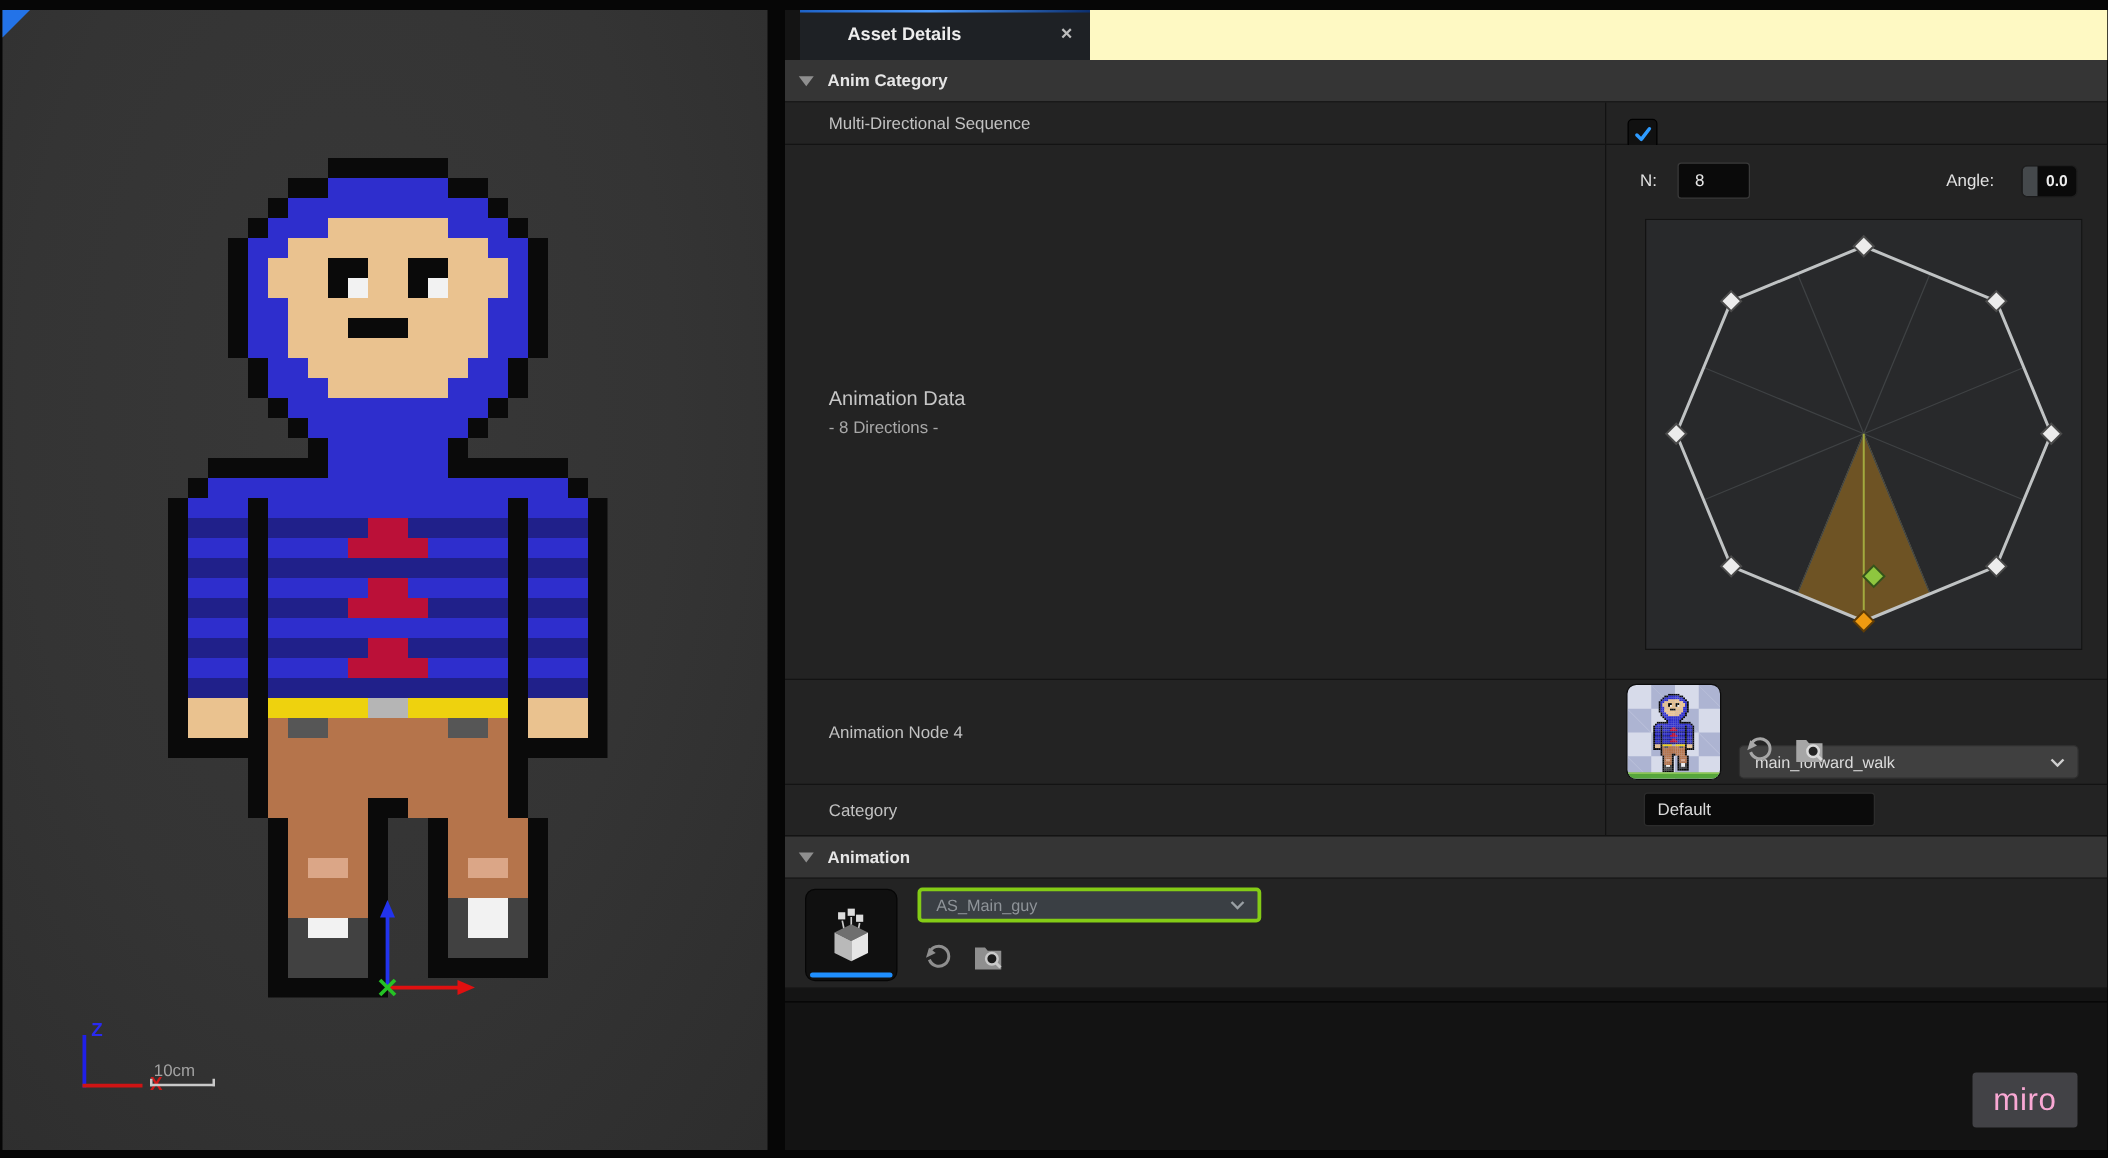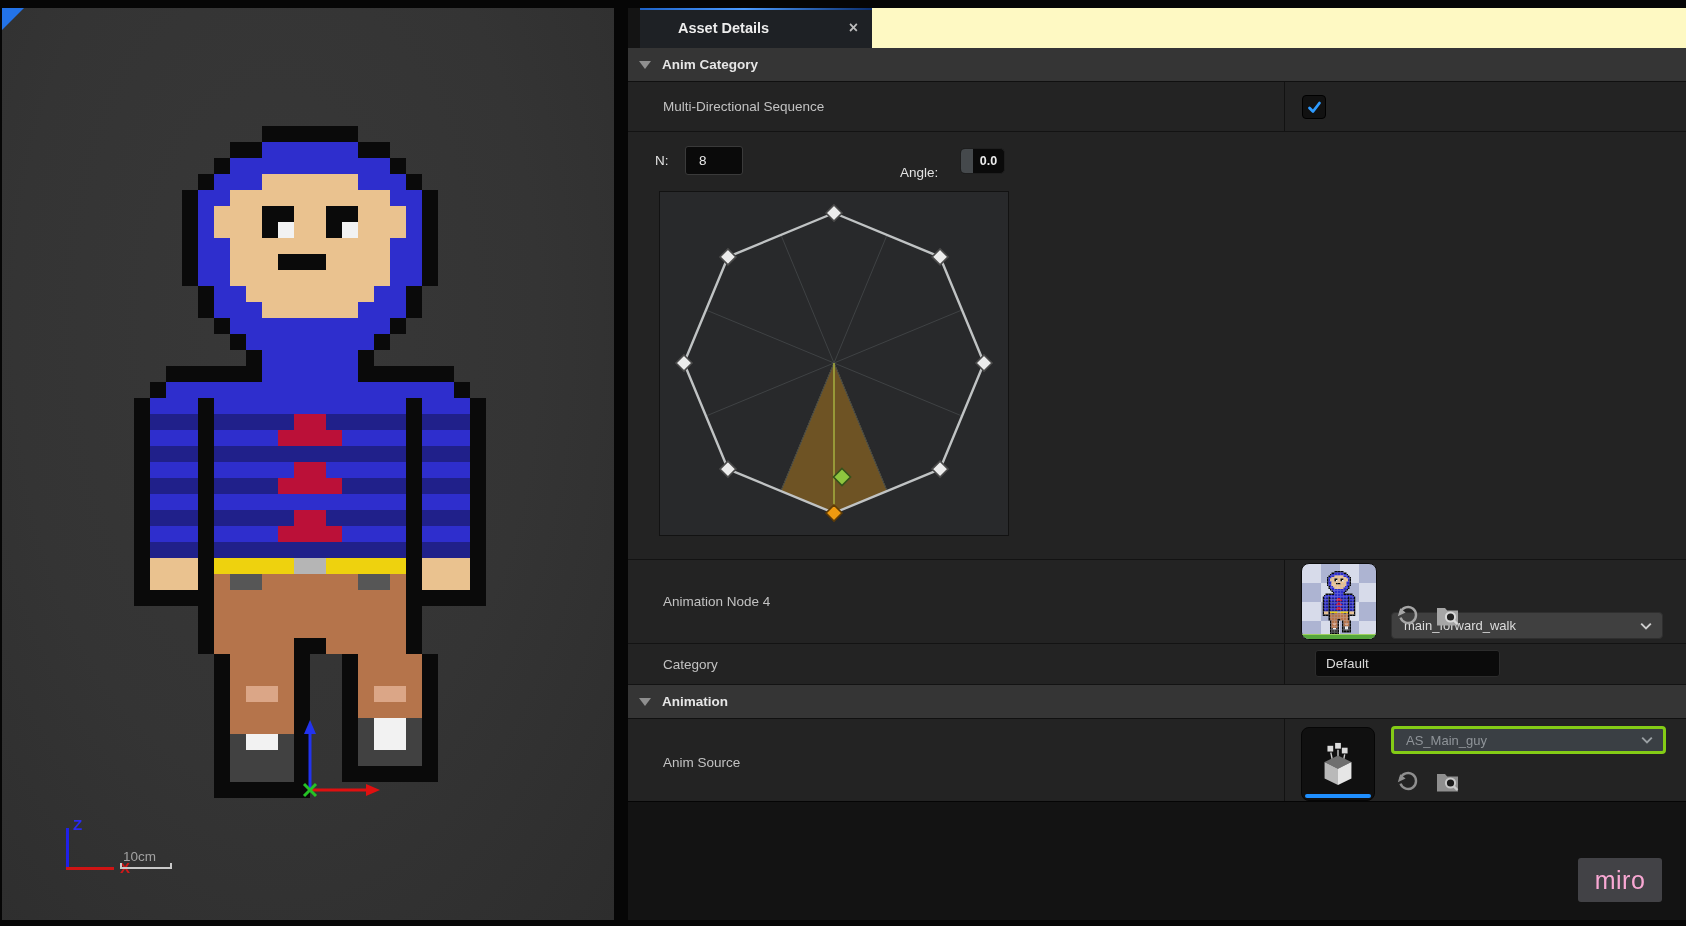--- a/index.html
+++ b/index.html
@@ -36,21 +36,21 @@
   .sec-header{height:34px;background:#353535;border-bottom:1px solid #101010;
     display:flex;align-items:center;padding-left:11px;}
   .sec-header .tri{width:0;height:0;border-left:6px solid transparent;border-right:6px solid transparent;
     border-top:8px solid #8f8f8f;margin-right:11px;}
   .sec-header .txt{color:#e6e6e6;font-size:13.5px;font-weight:bold;}
   .prow{position:relative;background:#232323;border-bottom:1px solid #131313;display:flex;}
   .plabel{width:657px;border-right:1px solid #121212;display:flex;flex-direction:column;
     justify-content:center;padding-left:35px;}
   .plabel .main{color:#c2c2c2;font-size:13.5px;}
   .pvalue{position:relative;flex:1;}
-  .row-md{height:50px;}
+  .row-md{height:34px;}
   .row-big{height:428px;}
   .row-big .main{font-size:16px;color:#c6c6c6;}
   .row-big .sub{font-size:13.5px;color:#a8a8a8;margin-top:5px;}
   .row-node{height:84px;}
   .row-cat{height:41px;}
   .row-src{height:88px;}
 
   .checkbox{position:absolute;left:17px;top:13px;width:24px;height:24px;background:#111;
     border:1px solid #000;border-radius:4px;display:flex;align-items:center;justify-content:center;}
 
@@ -812,24 +812,28 @@
         <div class="pvalue">
           <div class="checkbox">
             <svg width="17" height="15" viewBox="0 0 15 15">
               <polyline points="2.5,8 6,11.5 12.5,3" fill="none" stroke="#2e9bff" stroke-width="2.8" stroke-linecap="round" stroke-linejoin="round"></polyline>
             </svg>
           </div>
         </div>
       </div>
 
       <div class="prow row-big">
+        <div class="plabel">
+          <span class="main">Animation Data</span>
+          <span class="sub">- 8 Directions -</span>
+        </div>
         <div class="pvalue">
           <span class="numlabel" style="left:27px;top:21px;">N:</span>
           <div class="nfield">8</div>
-          <span class="numlabel" style="left:272px;top:21px;margin-top:12px;">Angle:</span>
+          <span class="numlabel" style="left:272px;top:21px;">Angle:</span>
           <div class="spinfield">
             <div class="grip"></div>
             <div class="val">0.0</div>
           </div>
           <svg id="dir-widget" viewBox="0 0 350 345">
               <rect x="0.5" y="0.5" width="349" height="344" fill="#28292b" stroke="#121212" stroke-width="1"></rect>
               <polygon points="175,172 121.96699141100898,300.03300858899104 174.99999999999997,322 228.0330085889911,300.03300858899104" fill="#6e5324" stroke="#8a7a40" stroke-width="1"></polygon>
               <line x1="175" y1="172" x2="121.96699141100893" y2="43.966991411008934" stroke="#3f4244" stroke-width="1"></line>
               <line x1="175" y1="172" x2="46.966991411008934" y2="118.96699141100892" stroke="#3f4244" stroke-width="1"></line>
               <line x1="175" y1="172" x2="46.966991411008905" y2="225.03300858899098" stroke="#3f4244" stroke-width="1"></line>
@@ -1559,23 +1563,20 @@
           <div class="field-dark" style="left:30px;top:6px;width:185px;height:27px;">Default</div>
         </div>
       </div>
 
       <div class="sec-header">
         <span class="tri"></span>
         <span class="txt">Animation</span>
       </div>
 
       <div class="prow row-src">
-        <div class="plabel">
-            <span class="main">Anim Source</span>
-          </div>
         <div class="pvalue">
           <div class="thumb src">
             <svg width="46" height="48" viewBox="0 0 48 48">
               <rect x="13" y="5" width="6" height="6" fill="#dcdcdc"></rect>
               <rect x="21" y="2" width="6" height="6" fill="#dcdcdc"></rect>
               <rect x="28" y="7" width="6" height="6" fill="#dcdcdc"></rect>
               <line x1="16.5" y1="12" x2="19" y2="24" stroke="#cfcfcf" stroke-width="1.4"></line>
               <line x1="24" y1="9" x2="24" y2="22" stroke="#cfcfcf" stroke-width="1.4"></line>
               <line x1="31" y1="14" x2="29" y2="24" stroke="#cfcfcf" stroke-width="1.4"></line>
               <polygon points="10,22 24,15 38,22 24,29" fill="#6f6f6f"></polygon>

